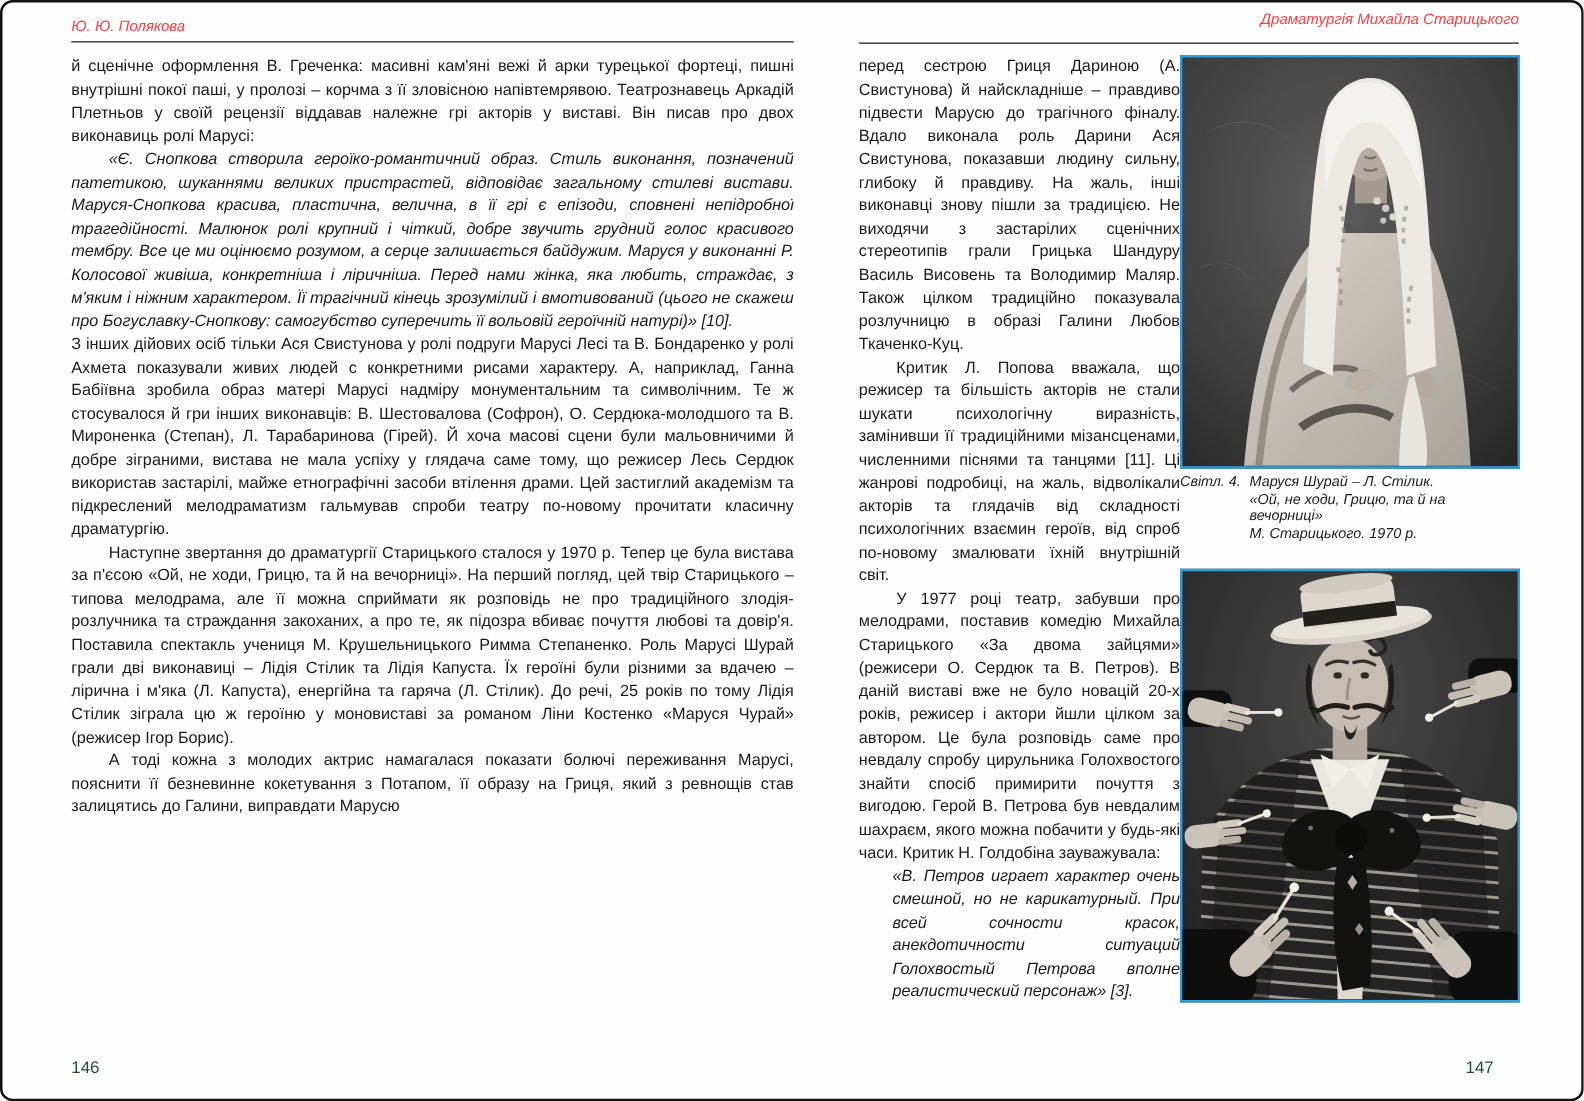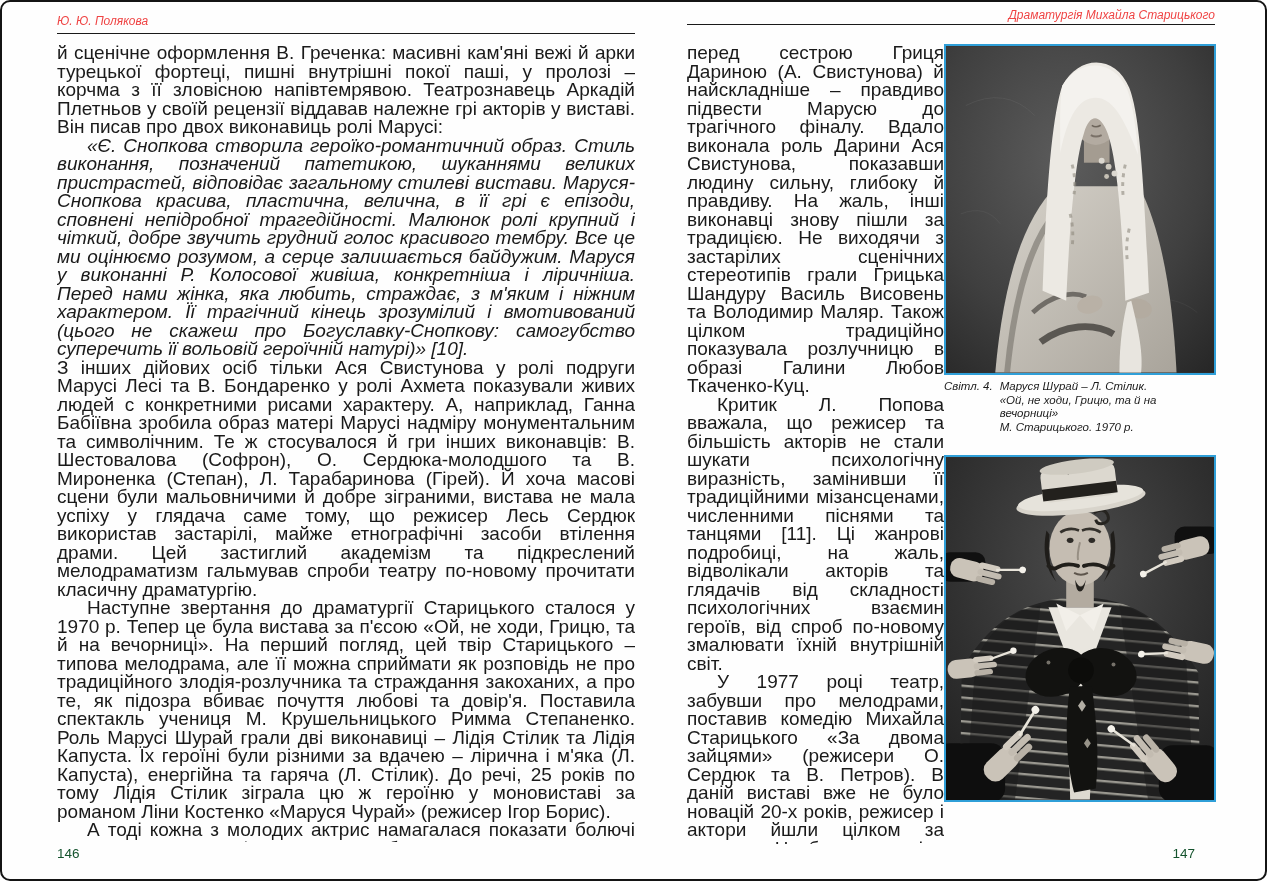--- a/index.html
+++ b/index.html
@@ -19,25 +19,25 @@
     position:absolute;top:10px;
     font-size:12px;font-style:italic;color:#ef4444;
     line-height:15px;
   }
   .head-left{
     left:55px;width:578px;top:12px;
     padding-bottom:4px;border-bottom:1.6px solid #1a1a1a;
   }
   .head-right{
     left:685px;width:528px;top:6px;text-align:right;
-    padding-bottom:1px;border-bottom:1.6px solid #1a1a1a;
+    padding-bottom:11px;border-bottom:1.6px solid #1a1a1a;
   }
   
   .bodytext{
-    font-size:19px;line-height:18.5px;text-align:justify;
+    font-size:13px;line-height:18.5px;text-align:justify;
     color:#1a1a1a;
   }
   .bodytext p{margin:0;}
   .bodytext p.indent{text-indent:30px;}
   .bodytext p.quote{font-style:italic;}
   .left-body{
     position:absolute;left:55px;top:42px;width:578px;height:798px;
     overflow:hidden;
   }
   .right-col{

